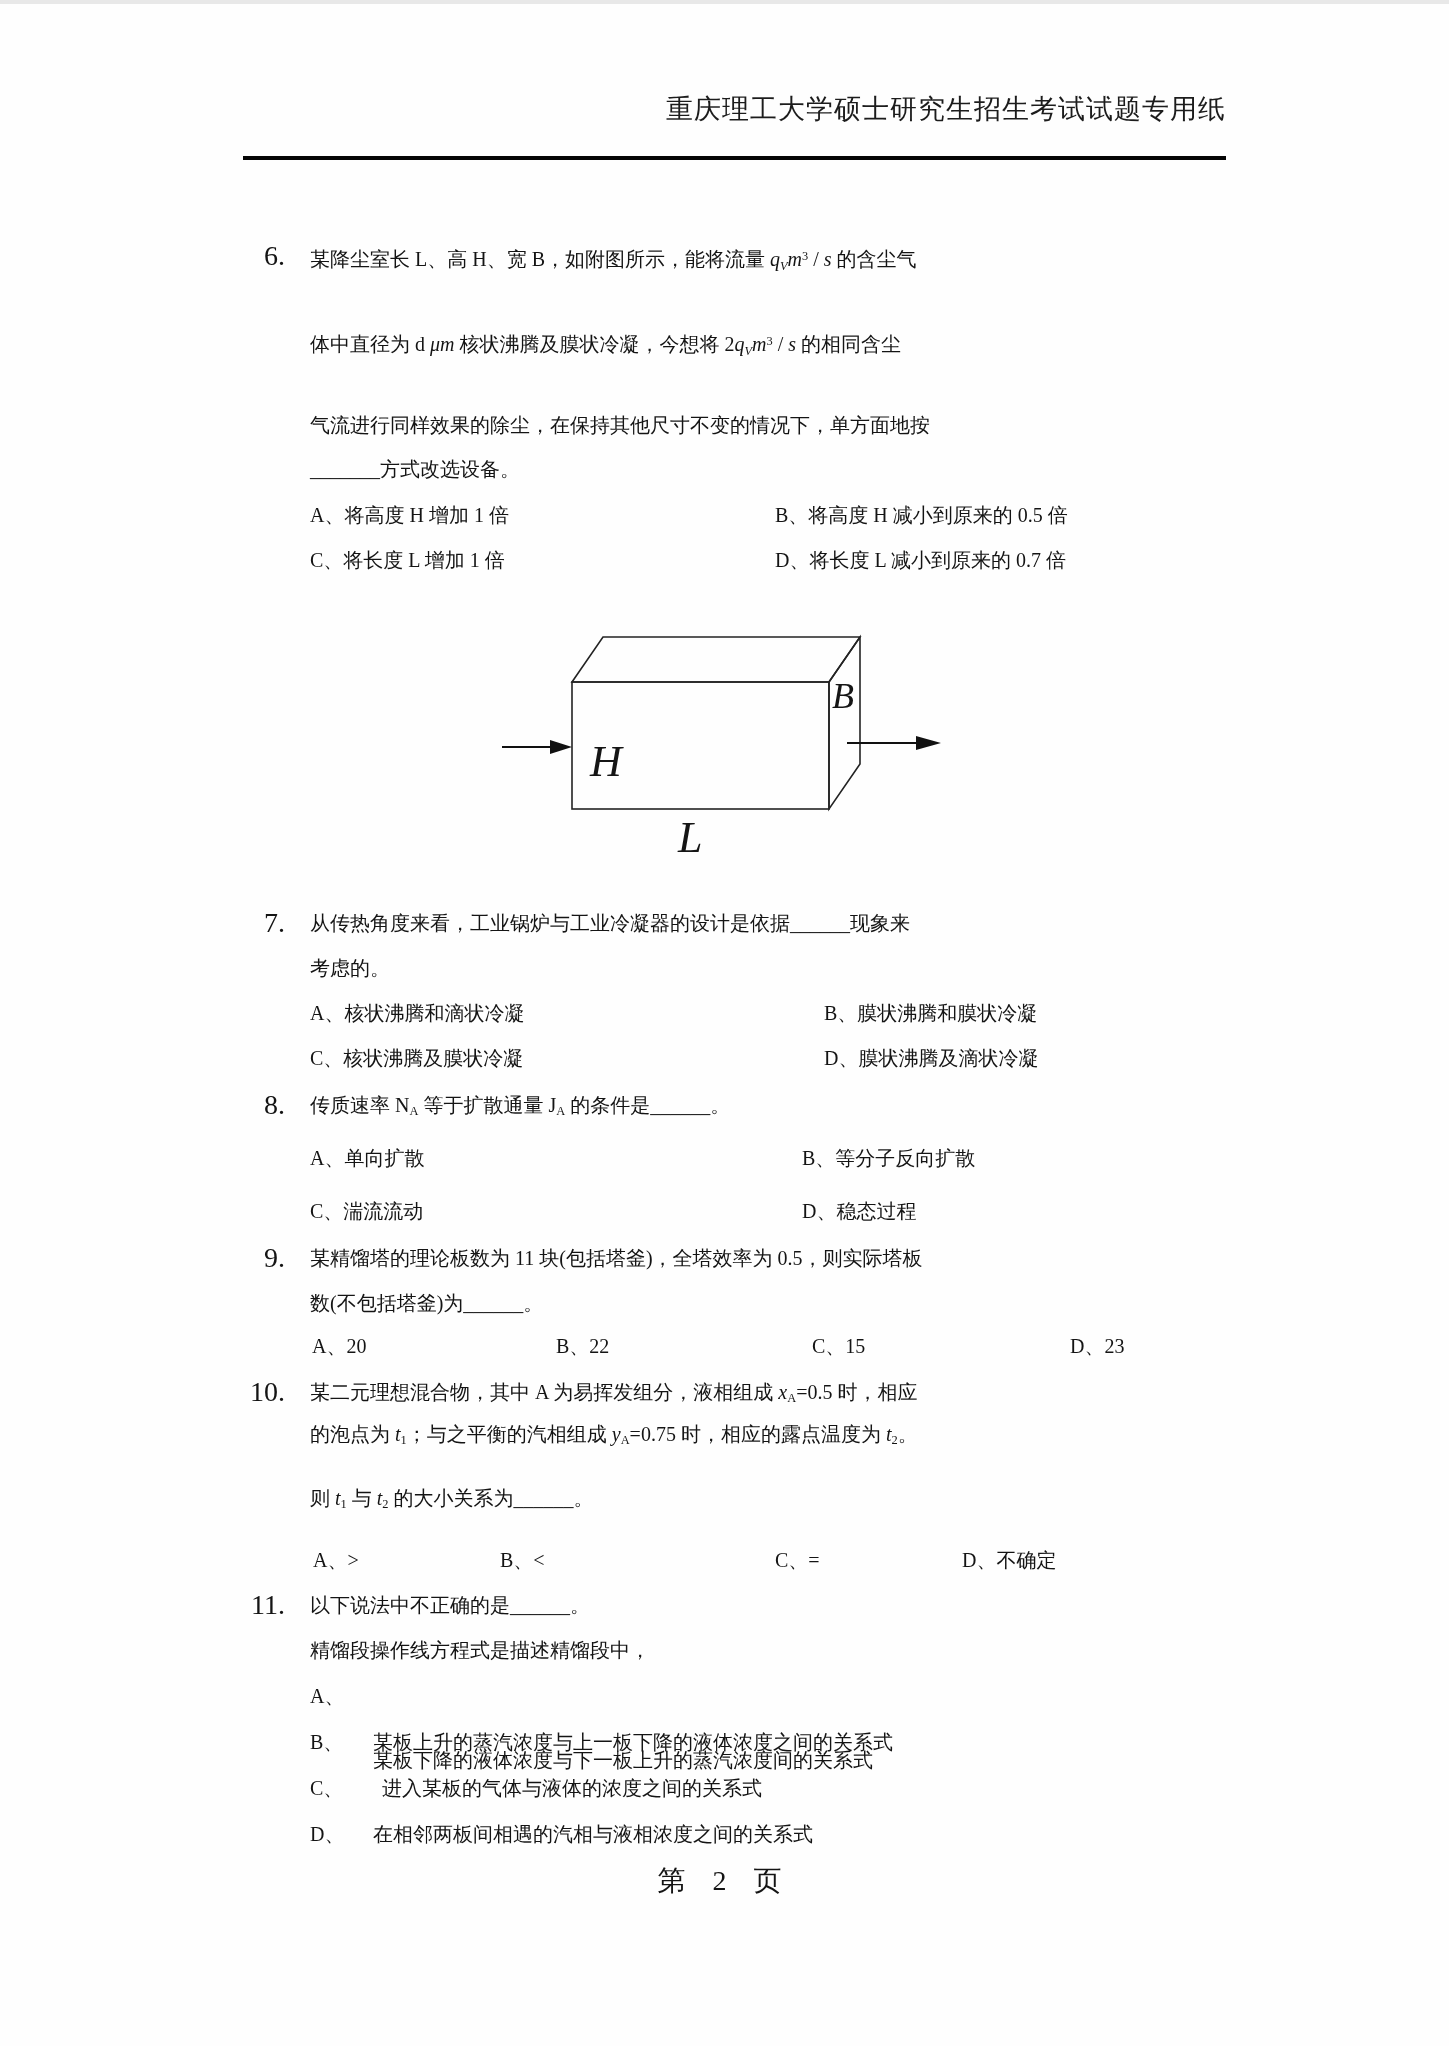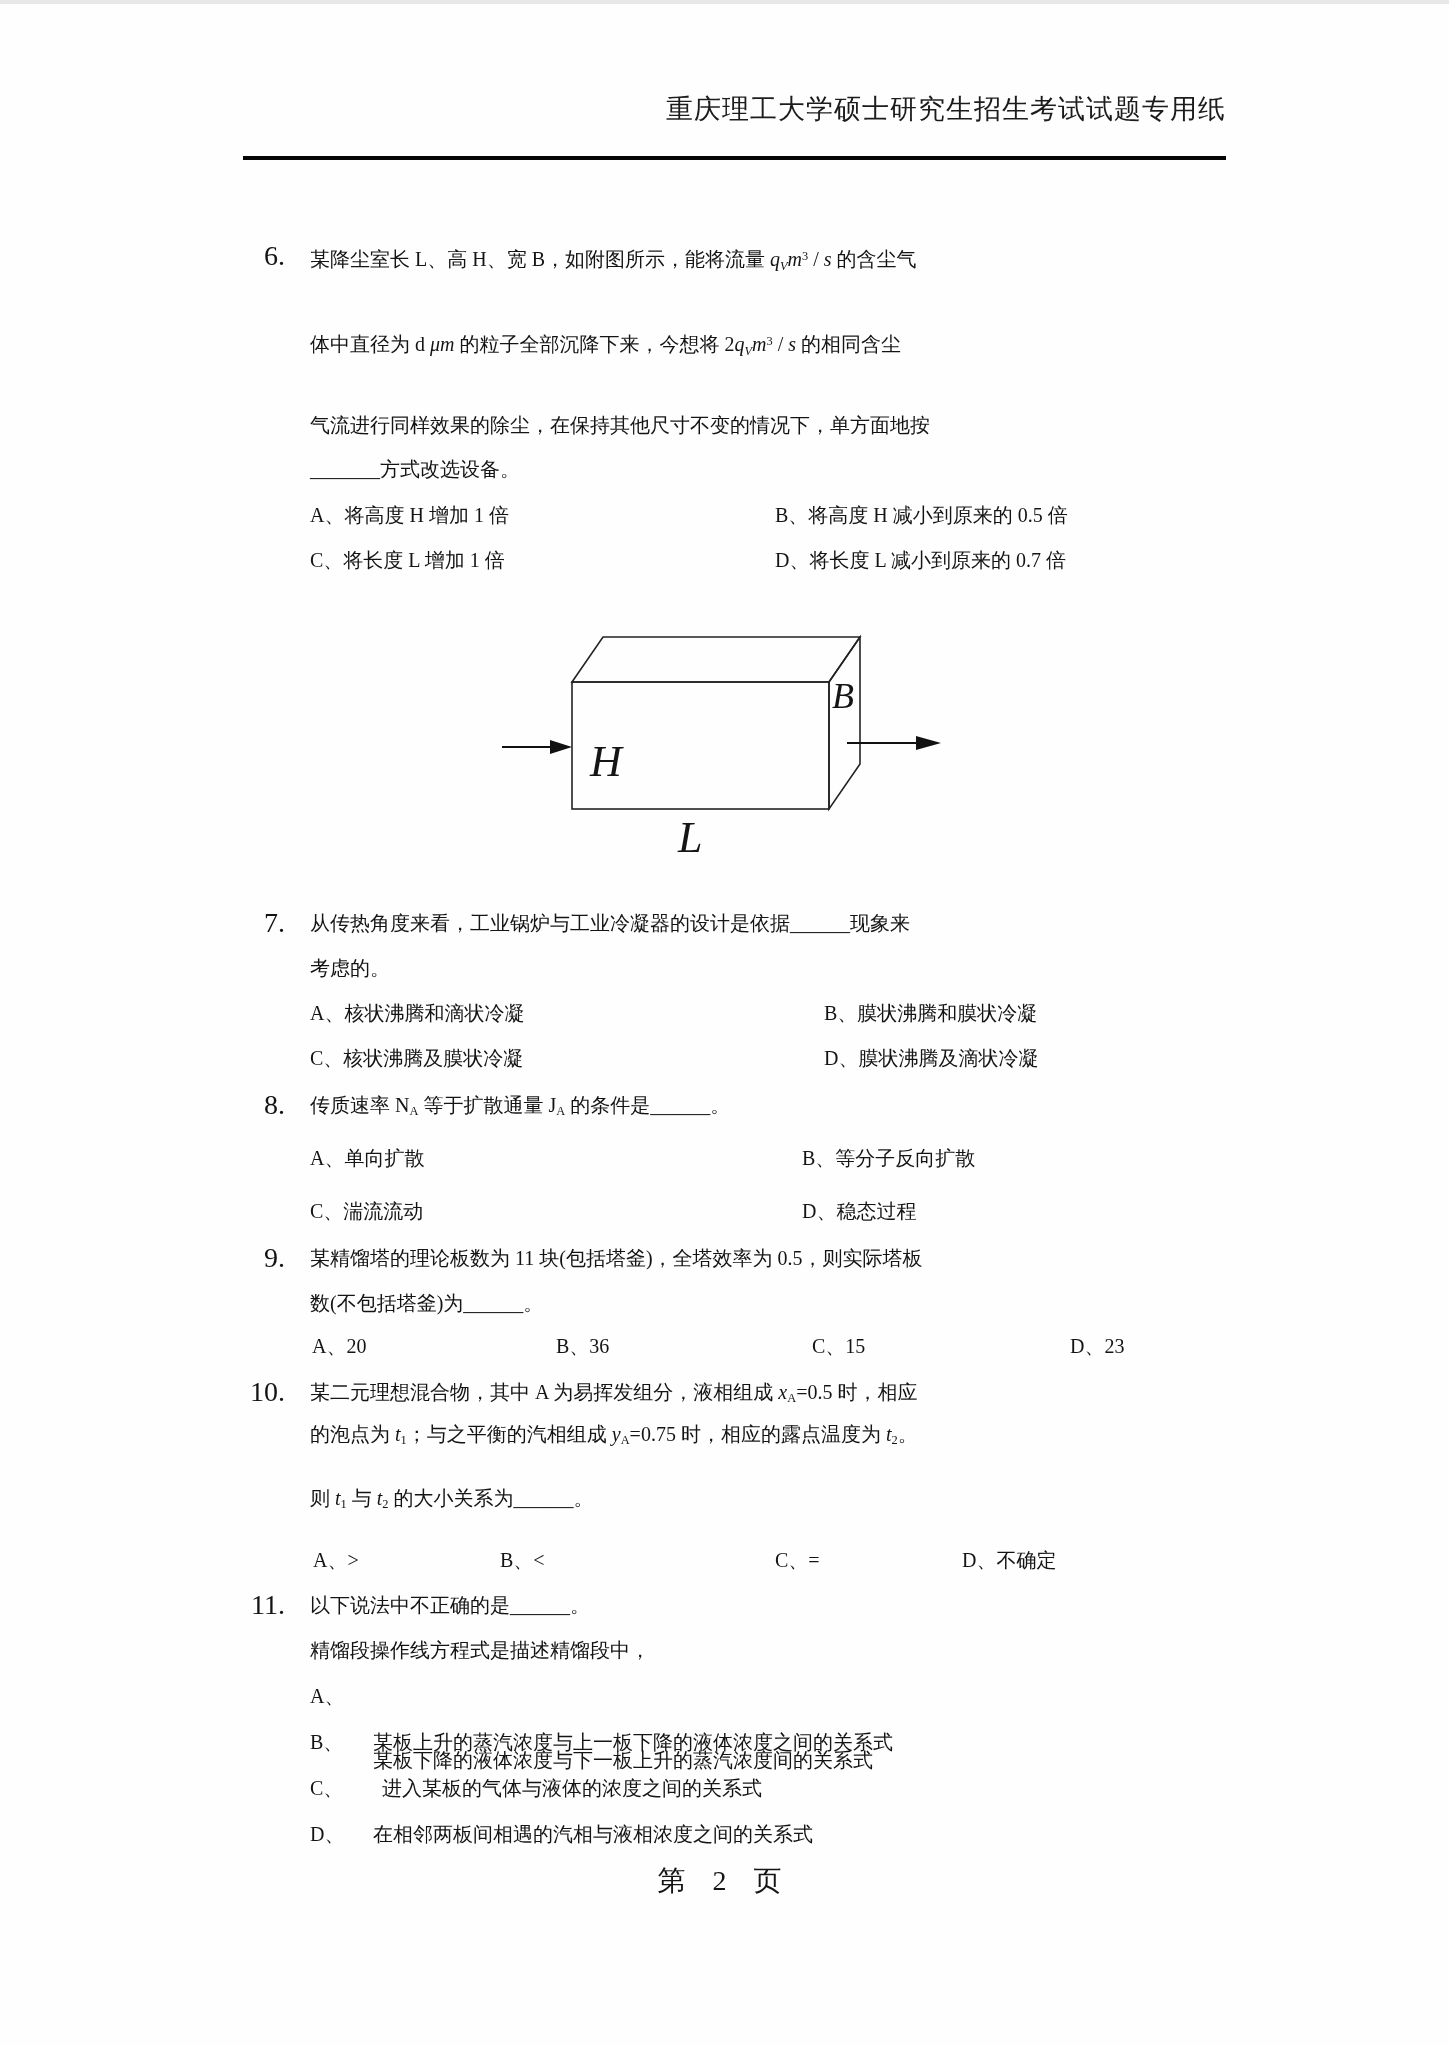--- a/index.html
+++ b/index.html
@@ -44,21 +44,21 @@
 <body>
 
 <div class="page">
 
   <div class="hdr-title">重庆理工大学硕士研究生招生考试试题专用纸</div>
   <div class="hdr-rule"></div>
 
   <div>
     <div class="qnum" style="top:236px">6.</div>
     <div class="line" style="left:310px;top:236px"><span>某降尘室长 L、高 H、宽 B，如附图所示，能将流量 </span><span class="seg-i">q</span><span class="seg-isub">V</span><span class="seg-i">m</span><span class="seg-sup">3</span><span class="seg-f"> / </span><span class="seg-i">s</span><span> 的含尘气</span></div>
-    <div class="line" style="left:310px;top:321px"><span>体中直径为 </span><span class="seg-f">d </span><span class="seg-i">μm</span><span> 的粒子全部沉降下来，今想将 </span><span class="seg-f">2</span><span class="seg-i">q</span><span class="seg-isub">V</span><span class="seg-i">m</span><span class="seg-sup">3</span><span class="seg-f"> / </span><span class="seg-i">s</span><span> 的相同含尘</span></div>
+    <div class="line" style="left:310px;top:321px"><span>体中直径为 </span><span class="seg-f">d </span><span class="seg-i">μm</span><span> 核状沸腾及膜状冷凝，今想将 </span><span class="seg-f">2</span><span class="seg-i">q</span><span class="seg-isub">V</span><span class="seg-i">m</span><span class="seg-sup">3</span><span class="seg-f"> / </span><span class="seg-i">s</span><span> 的相同含尘</span></div>
     <div class="line" style="left:310px;top:405px">气流进行同样效果的除尘，在保持其他尺寸不变的情况下，单方面地按</div>
     <div class="line" style="left:310px;top:449px">_______方式改选设备。</div>
     <div class="line" style="left:310px;top:495px"><span>A、</span><span>将高度 H 增加 1 倍</span></div>
     <div class="line" style="left:775px;top:495px"><span>B、</span><span>将高度 H 减小到原来的 0.5 倍</span></div>
     <div class="line" style="left:310px;top:540px"><span>C、</span><span>将长度 L 增加 1 倍</span></div>
     <div class="line" style="left:775px;top:540px"><span>D、</span><span>将长度 L 减小到原来的 0.7 倍</span></div>
   </div>
 
   <svg class="diagram" width="500" height="280" viewBox="0 0 500 280">
     <polygon class="edge" points="92,78 123,33 380,33 349,78"></polygon>
@@ -90,21 +90,21 @@
     <div class="line" style="left:802px;top:1138px"><span>B、</span><span>等分子反向扩散</span></div>
     <div class="line" style="left:310px;top:1191px"><span>C、</span><span>湍流流动</span></div>
     <div class="line" style="left:802px;top:1191px"><span>D、</span><span>稳态过程</span></div>
   </div>
 
   <div>
     <div class="qnum" style="top:1238px">9.</div>
     <div class="line" style="left:310px;top:1238px">某精馏塔的理论板数为 11 块(包括塔釜)，全塔效率为 0.5，则实际塔板</div>
     <div class="line" style="left:310px;top:1283px">数(不包括塔釜)为______。</div>
     <div class="line" style="left:312px;top:1326px"><span>A、</span><span>20</span></div>
-    <div class="line" style="left:556px;top:1326px"><span>B、</span><span>36</span></div>
+    <div class="line" style="left:556px;top:1326px"><span>B、</span><span>22</span></div>
     <div class="line" style="left:812px;top:1326px"><span>C、</span><span>15</span></div>
     <div class="line" style="left:1070px;top:1326px"><span>D、</span><span>23</span></div>
   </div>
 
   <div>
     <div class="qnum" style="top:1372px">10.</div>
     <div class="line" style="left:310px;top:1372px"><span>某二元理想混合物，其中 A 为易挥发组分，液相组成 </span><span class="seg-i">x</span><span class="seg-sub">A</span><span>=0.5 时，相应</span></div>
     <div class="line" style="left:310px;top:1414px"><span>的泡点为 </span><span class="seg-i">t</span><span class="seg-sub">1</span><span>；与之平衡的汽相组成 </span><span class="seg-i">y</span><span class="seg-sub">A</span><span>=0.75 时，相应的露点温度为 </span><span class="seg-i">t</span><span class="seg-sub">2</span><span>。</span></div>
     <div class="line" style="left:310px;top:1478px"><span>则 </span><span class="seg-i">t</span><span class="seg-sub">1</span><span> 与 </span><span class="seg-i">t</span><span class="seg-sub">2</span><span> 的大小关系为______。</span></div>
     <div class="line" style="left:313px;top:1540px"><span>A、</span><span>&gt;</span></div>

